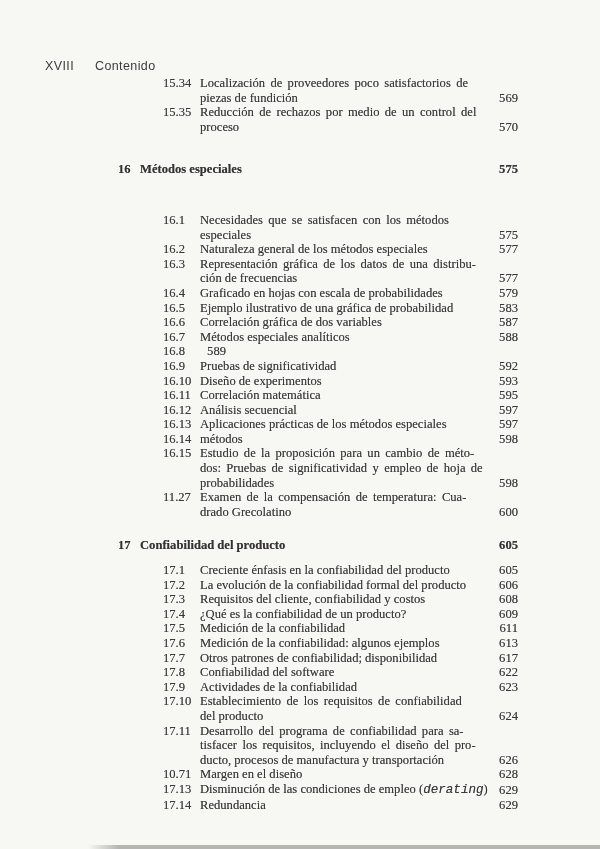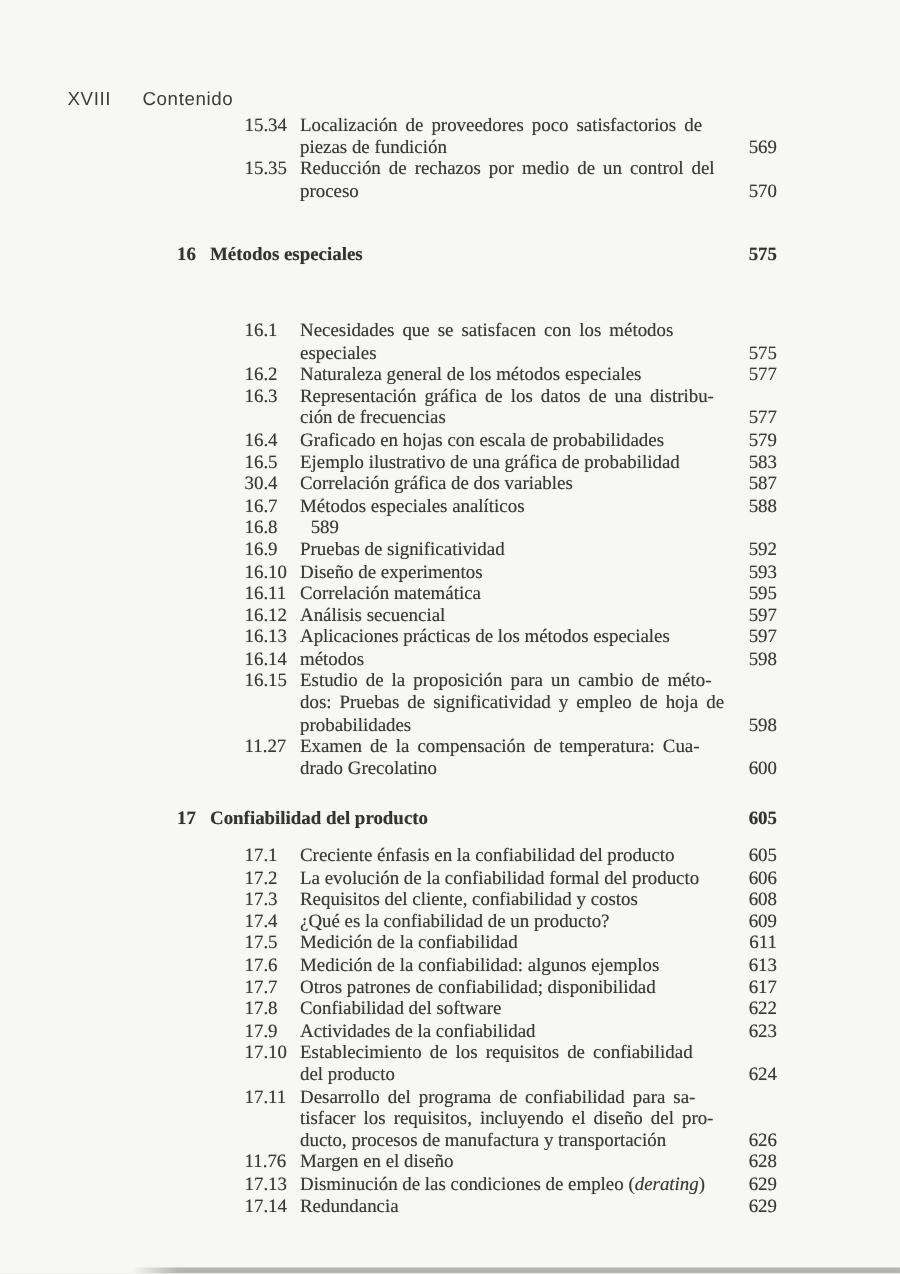--- a/index.html
+++ b/index.html
@@ -27,21 +27,21 @@
   .chapter-row.second { margin-top:19px; margin-bottom:10px; }
   .ch-num { width:22px; flex-shrink:0; }
   .ch-title { flex:1; white-space:nowrap; }
 
   .entry-row { display:flex; margin-left:45px; }
   .entry-num { width:37px; flex-shrink:0; align-self:flex-start; }
   .entry-body { flex:1; padding-right:12px; min-width:0; }
   .toc-line { white-space:nowrap; }
   .toc-line.j { word-spacing:2.2px; }
   .page-num { width:26px; flex-shrink:0; text-align:right; align-self:flex-end; }
-  em { font-style:italic; }
+  em { font-style:italic;font-family:Liberation Mono, monospace; }
 
   
   #scan-edge-shadow {
     position:absolute; left:88px; right:0; bottom:0; height:4px;
     background:linear-gradient(to right, rgba(100,100,98,0), rgba(100,100,98,.45) 6%, rgba(100,100,98,.45));
   }
 </style>
 </head>
 <body>
 
@@ -104,21 +104,21 @@
         <span class="page-num">579</span>
       </div>
       <div class="entry-row">
         <span class="entry-num">16.5</span>
         <div class="entry-body">
           <div class="toc-line">Ejemplo ilustrativo de una gráfica de probabilidad</div>
         </div>
         <span class="page-num">583</span>
       </div>
       <div class="entry-row">
-        <span class="entry-num">30.4</span>
+        <span class="entry-num">16.6</span>
         <div class="entry-body">
           <div class="toc-line">Correlación gráfica de dos variables</div>
         </div>
         <span class="page-num">587</span>
       </div>
       <div class="entry-row">
         <span class="entry-num">16.7</span>
         <div class="entry-body">
           <div class="toc-line">Métodos especiales analíticos</div>
         </div>
@@ -266,21 +266,21 @@
       <div class="entry-row">
         <span class="entry-num">17.11</span>
         <div class="entry-body">
           <div class="toc-line j">Desarrollo del programa de confiabilidad para sa-</div>
           <div class="toc-line j">tisfacer los requisitos, incluyendo el diseño del pro-</div>
           <div class="toc-line">ducto, procesos de manufactura y transportación</div>
         </div>
         <span class="page-num">626</span>
       </div>
       <div class="entry-row">
-        <span class="entry-num">11.76</span>
+        <span class="entry-num">10.71</span>
         <div class="entry-body">
           <div class="toc-line">Margen en el diseño</div>
         </div>
         <span class="page-num">628</span>
       </div>
       <div class="entry-row">
         <span class="entry-num">17.13</span>
         <div class="entry-body">
           <div class="toc-line">Disminución de las condiciones de empleo (<em>derating</em>)</div>
         </div>

